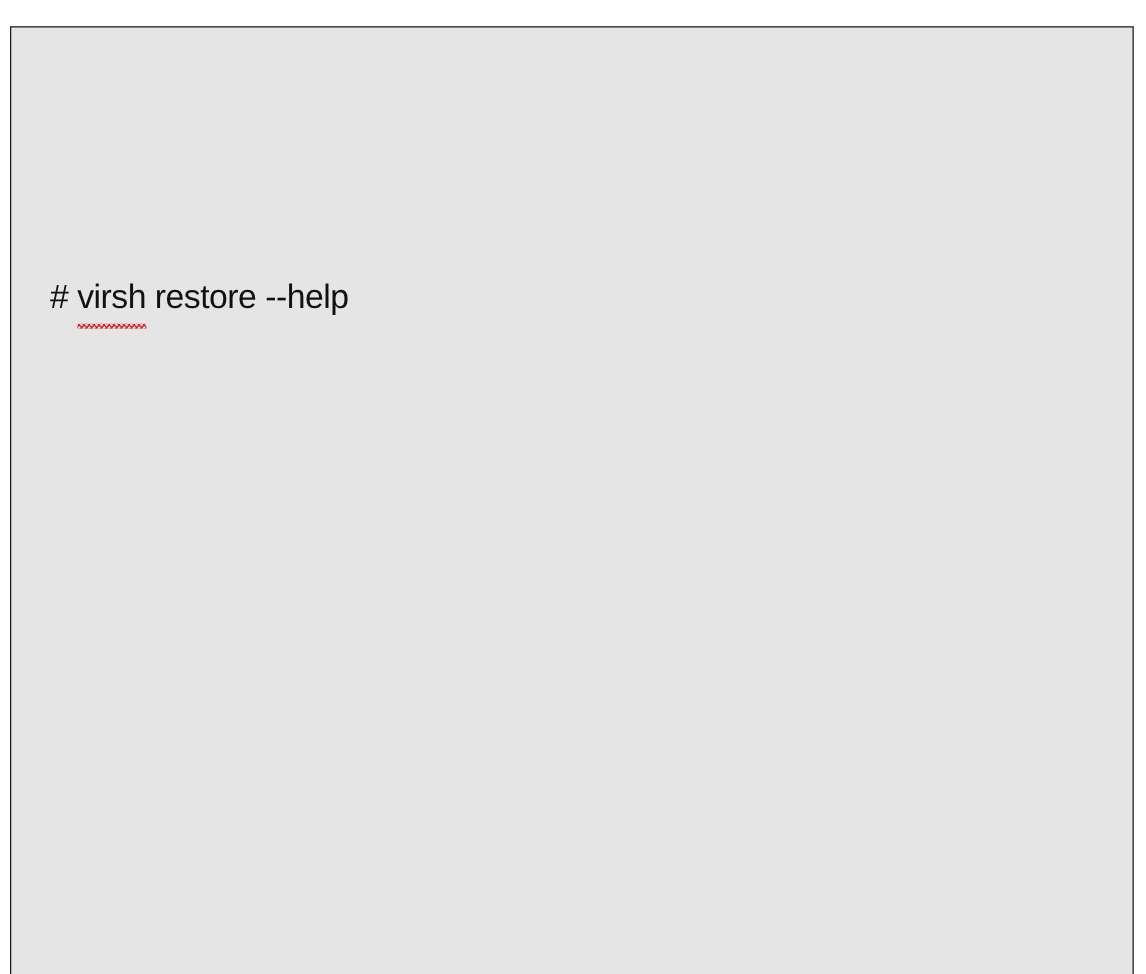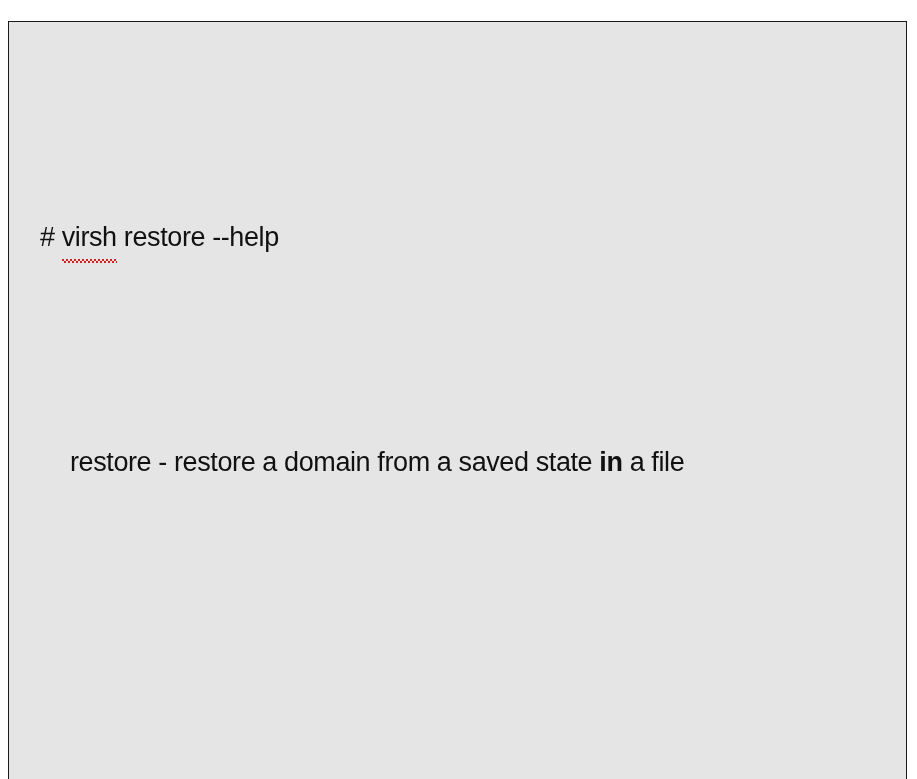--- a/index.html
+++ b/index.html
@@ -79,21 +79,20 @@
 </head>
 <body>
 
 <div id="doc-frame">
   <div id="doc-body">
 
     
     <span class="line ind-1"><span>#</span> <span class="squiggle">virsh</span> restore --help</span>
 
     
-    <span class="line ind-3" style="padding-left:48px"><span>restore - restore a domain from a saved state </span><span class="bold">in</span><span> a file</span></span>
 
     <span class="line blank"> </span>
 
     
     
     
 
     
 
     

